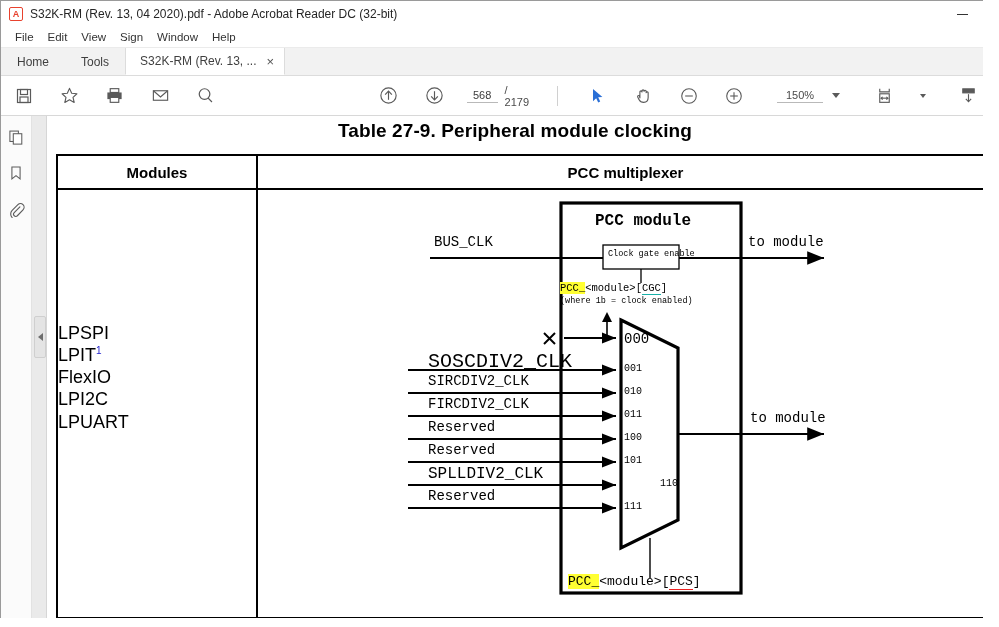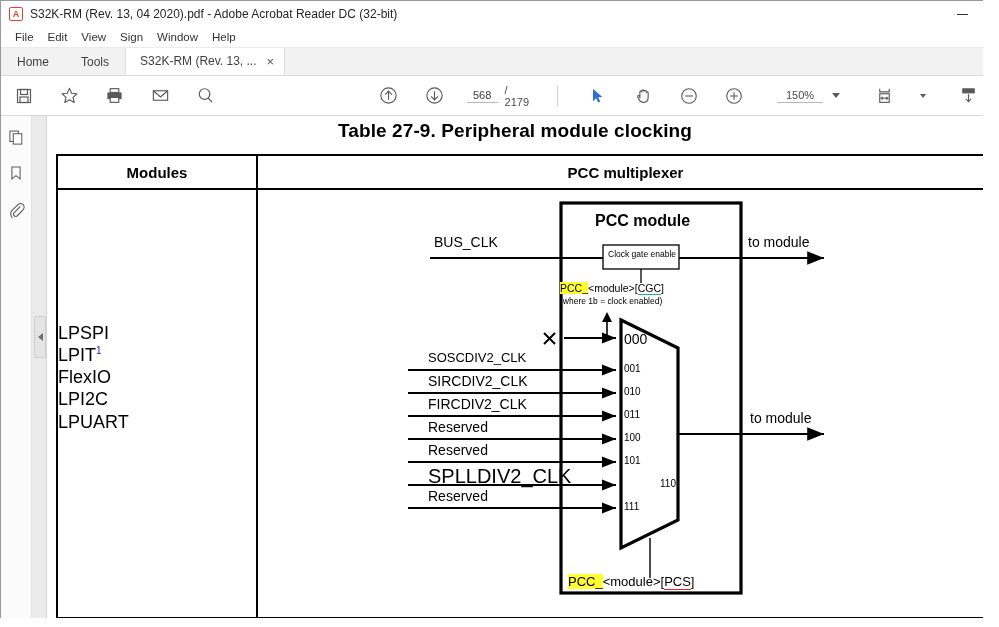--- a/index.html
+++ b/index.html
@@ -261,21 +261,21 @@
 
   
   .diagram-svg { position: absolute; left: 0; top: 0; }
 
   .hl-yellow { background: #ffff33; }
   .u-teal { border-bottom: 1.5px solid #17b0a8; }
   .u-red  { border-bottom: 1.8px solid #ee2222; }
 
   .lbl {
     position: absolute;
-    font-family: Liberation Sans, sans-serif;
+    font-family: Liberation Mono, monospace;
     color: #000;
     white-space: nowrap;
   }
 
   
   .torn-right {
     position: absolute; top: 0; right: 0;
     width: 16px; height: 627px;
     background: #ffffff;
     z-index: 50;
@@ -534,26 +534,26 @@
 
               <div class="lbl" style="left:302px; top:92px; font-size:10.5px;">
                 <span class="hl-yellow">PCC_</span><span>&lt;module&gt;[</span><span class="u-teal">CGC</span><span>]</span>
               </div>
               <div class="lbl" style="left:302px; top:106px; font-size:8.5px;">(where 1b = clock enabled)</div>
 
               <div class="lbl" style="left:490px; top:44px; font-size:14px;">to module</div>
 
               <div class="lbl" style="left:492px; top:220px; font-size:14px;">to module</div>
 
-              <div class="lbl" style="left:170px; top:160px; font-size:13px;">SOSCDIV2_CLK</div>
+              <div class="lbl" style="left:170px; top:160px; font-size:20px;">SOSCDIV2_CLK</div>
               <div class="lbl" style="left:170px; top:183px; font-size:14px;">SIRCDIV2_CLK</div>
               <div class="lbl" style="left:170px; top:206px; font-size:14px;">FIRCDIV2_CLK</div>
               <div class="lbl" style="left:170px; top:229px; font-size:14px;">Reserved</div>
               <div class="lbl" style="left:170px; top:252px; font-size:14px;">Reserved</div>
-              <div class="lbl" style="left:170px; top:275px; font-size:20px;">SPLLDIV2_CLK</div>
+              <div class="lbl" style="left:170px; top:275px; font-size:16px;">SPLLDIV2_CLK</div>
               <div class="lbl" style="left:170px; top:298px; font-size:14px;">Reserved</div>
 
               <div class="lbl" style="left:366px; top:141px; font-size:14px;">000</div>
               <div class="lbl" style="left:366px; top:173px; font-size:10px;">001</div>
               <div class="lbl" style="left:366px; top:196px; font-size:10px;">010</div>
               <div class="lbl" style="left:366px; top:219px; font-size:10px;">011</div>
               <div class="lbl" style="left:366px; top:242px; font-size:10px;">100</div>
               <div class="lbl" style="left:366px; top:265px; font-size:10px;">101</div>
               <div class="lbl" style="left:366px; top:288px; font-size:10px;padding-left:36px;">110</div>
               <div class="lbl" style="left:366px; top:311px; font-size:10px;">111</div>

